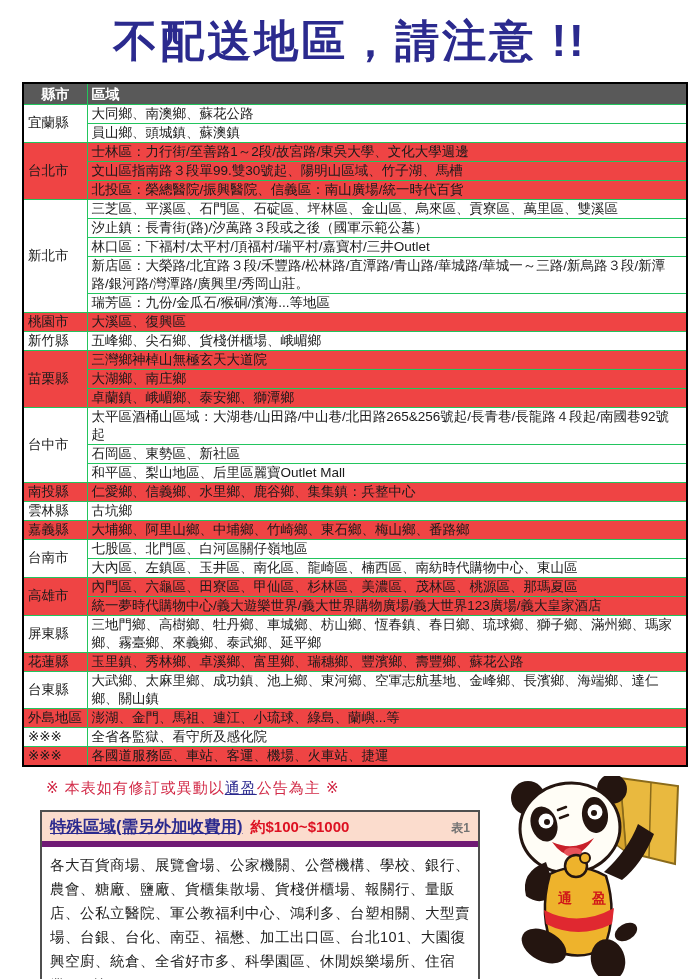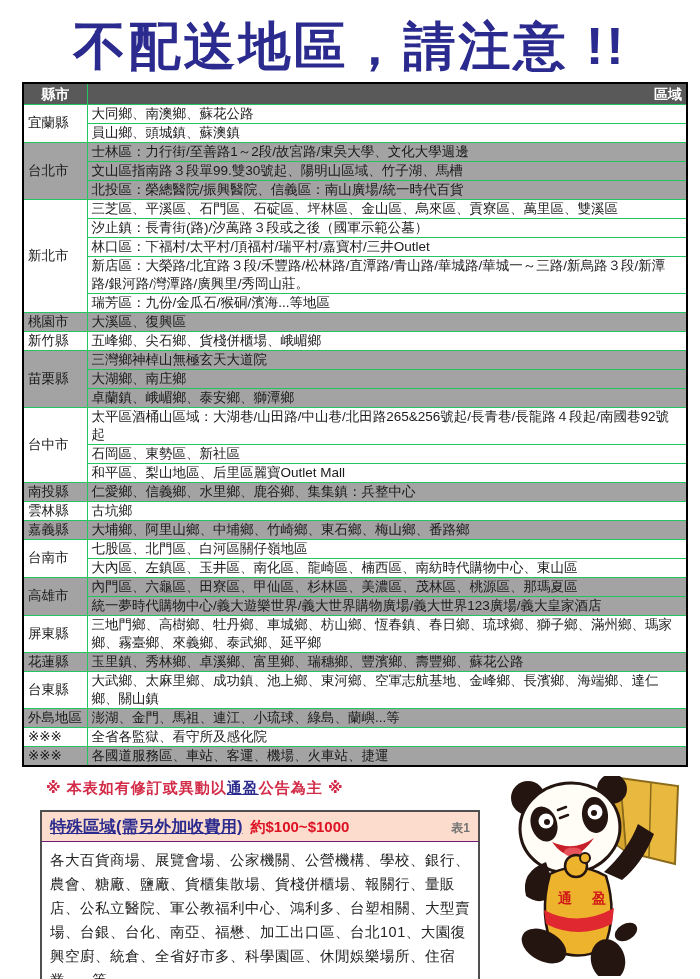--- a/index.html
+++ b/index.html
@@ -2,60 +2,60 @@
 <html><head>
 <meta charset="utf-8">
 <style>
   * { margin:0; padding:0; box-sizing:border-box; }
   html,body { background:#fff; }
   body { font-family:"Liberation Sans","DejaVu Sans",sans-serif; }
   .page { position:relative; width:700px; height:979px; background:#fff; overflow:hidden; }
 
   .main-title {
     position:absolute; top:12px; left:0; width:100%;
-    text-align:center; font-size:52px; font-weight:bold;
+    text-align:center; font-size:44px; font-weight:bold;
     color:#2b2a8e; letter-spacing:3px;
   }
 
   table.area-table {
     position:absolute; left:22px; top:82px; width:666px;
     border-collapse:collapse; table-layout:fixed;
     border:2px solid #000;
   }
   table.area-table th, table.area-table td {
     border:1px solid #22c55e;
     font-size:13.5px; line-height:18px;
     padding:0 4px;
     vertical-align:middle;
     color:#1a1a1a;
   }
   table.area-table th {
     background:#595959; color:#fff; font-weight:bold;
     height:21px; font-size:14px;
   }
   th.county-h { text-align:center; }
-  th.region-h { text-align:right; }
+  th.region-h { text-align:left; }
   col.col-county { width:64px; }
   td.county { padding:0 2px; }
-  tr.shaded td { background:#a3a3a3; }
+  tr.shaded td { background:#ef4444; }
 
   .note-line {
     position:absolute; left:46px; top:779px;
-    font-size:15px; font-weight:bold; color:#d22a47;
+    font-size:15px; font-weight:normal; color:#d22a47;
     letter-spacing:1px;
   }
   .note-brand { color:#2b2a8e; text-decoration:underline; }
 
   .special-box {
     position:absolute; left:40px; top:810px; width:440px;
     border:2px solid #4f4f4f; background:#fff;
   }
   .special-box-header {
     display:flex; align-items:baseline;
-    background:#fbdccd; border-bottom:1px solid #701a75;
+    background:#fbdccd; border-bottom:6px solid #701a75;
     padding:4px 8px 3px 8px;
   }
   .special-title {
     color:#2b2a8e; font-weight:bold; font-size:16.5px;
     text-decoration:underline;
   }
   .special-price {
     color:#dd1122; font-weight:bold; font-size:15px; margin-left:8px;
   }
   .special-tag {

